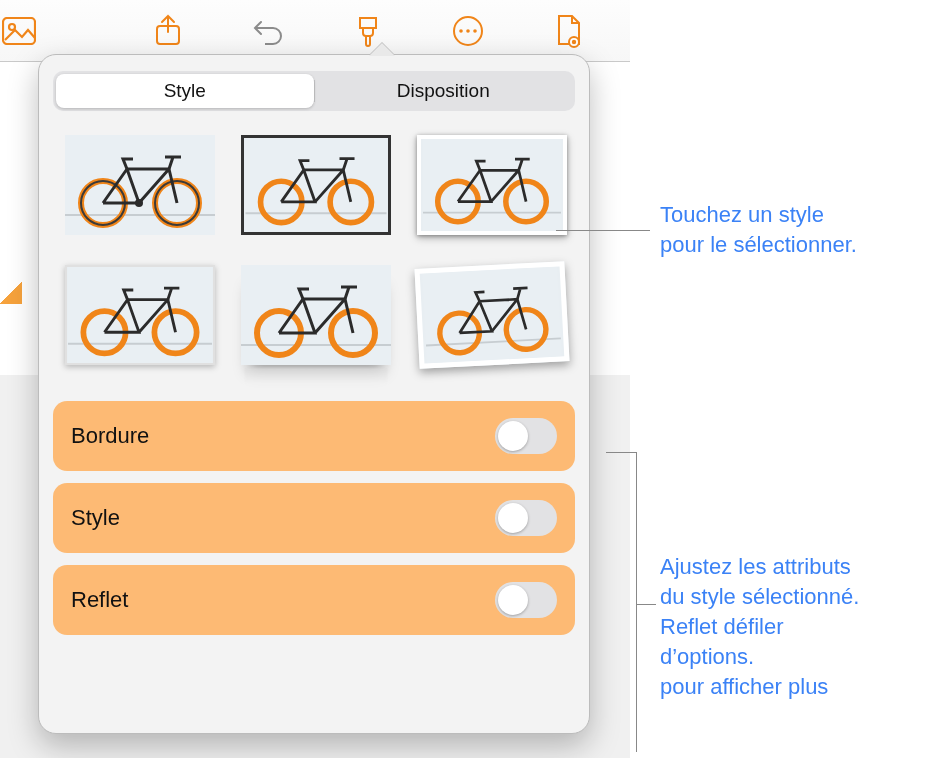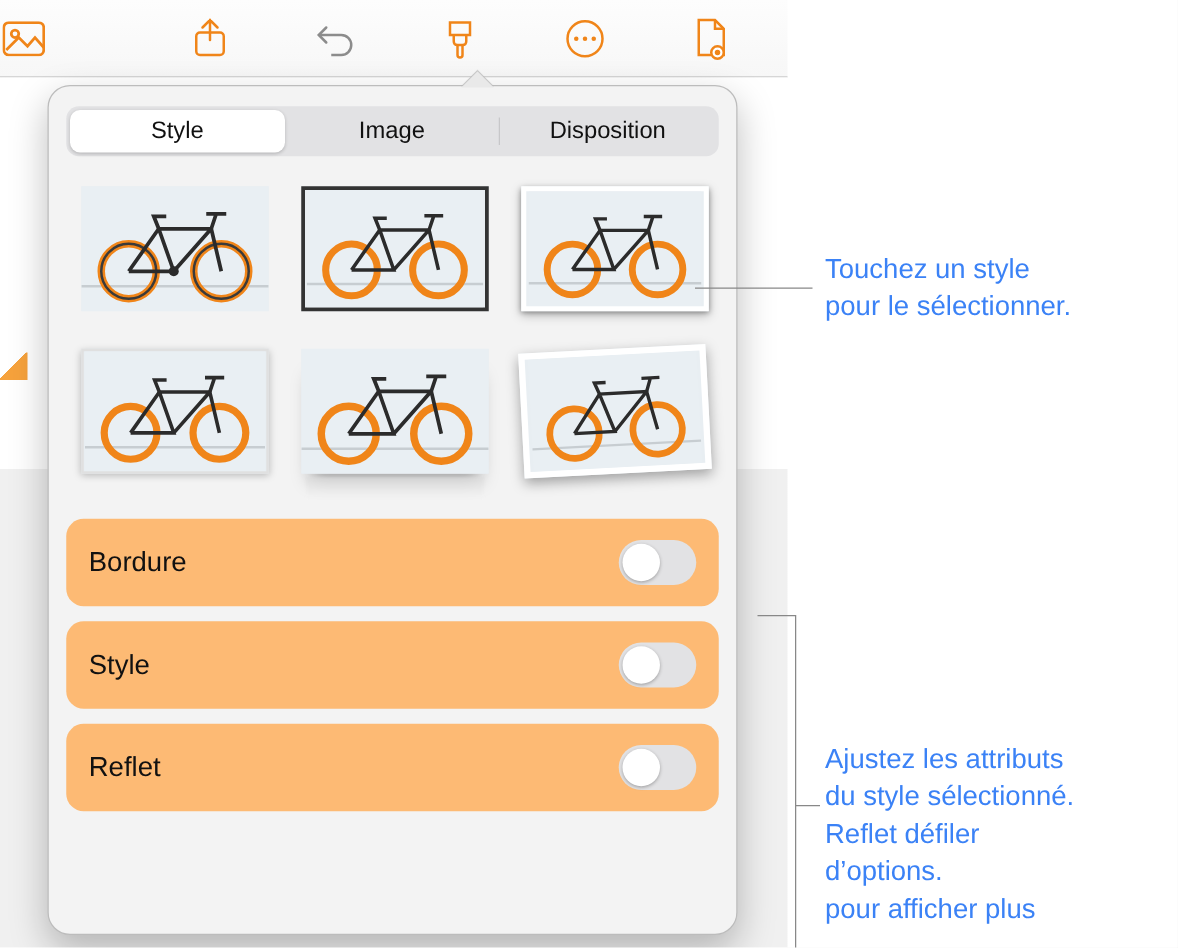--- a/index.html
+++ b/index.html
@@ -27,21 +27,21 @@
     position:absolute; left:0; top:62px; width:630px; height:696px;
     background:linear-gradient(#ffffff 0%, #ffffff 45%, #f0f0f0 45%, #f0f0f0 100%);
   }
   .bg-pane .orange-stub {
     position:absolute; left:0; top:220px; width:22px; height:22px;
     background:linear-gradient(135deg, transparent 48%, #f6a23c 48%);
   }
 
   
   .popover {
-    position:absolute; left:38px; top:68px; width:552px; height:680px;
+    position:absolute; left:38px; top:54px; width:552px; height:680px;
     background:#f3f3f3; border:1px solid #bcbcbc; border-radius:18px;
     box-shadow:0 12px 30px rgba(0,0,0,.25);
   }
   .popover::before{
     content:""; position:absolute; top:-12px; left:330px;
     width:0; height:0; border-left:13px solid transparent; border-right:13px solid transparent;
     border-bottom:13px solid #e9e9e9;
     filter:drop-shadow(0 -1px 0 #bcbcbc);
   }
 
@@ -106,21 +106,21 @@
   
   .callout {
     position:absolute; font-size:22px; color:#3b82f6; line-height:30px;
   }
   .callout .lead {
     position:absolute; height:1px; background:#888;
   }
   .callout .lead::before, .callout .lead::after { content:""; position:absolute; background:#888; }
   .c1 { left:660px; top:200px; width:280px; }
   .c1 .lead { left:-104px; top:30px; width:94px; }
-  .c2 { left:660px; top:592px; width:280px; }
+  .c2 { left:660px; top:552px; width:280px; }
   .c2 .vbar { position:absolute; left:-24px; top:-100px; height:300px; width:1px; background:#888; }
   .c2 .hbar { position:absolute; left:-24px; top:52px; width:20px; height:1px; background:#888; }
   .c2 .hbar2 { position:absolute; left:-54px; top:-100px; width:30px; height:1px; background:#888; }
 
 </style>
 </head>
 <body>
 
 <div class="stage">
 
@@ -174,23 +174,20 @@
   <div class="bg-pane">
     <div class="orange-stub"></div>
   </div>
 
   <div class="popover">
 
     <div class="segmented">
       <div class="seg selected">
           <span>Style</span>
         </div>
-      <div class="seg">
-          <span>Image</span>
-        </div>
       <div class="divider"></div>
       <div class="seg">
           <span>Disposition</span>
         </div>
     </div>
 
     <div class="thumb-grid">
 
       <div class="thumb t1">
           <div class="frame">

